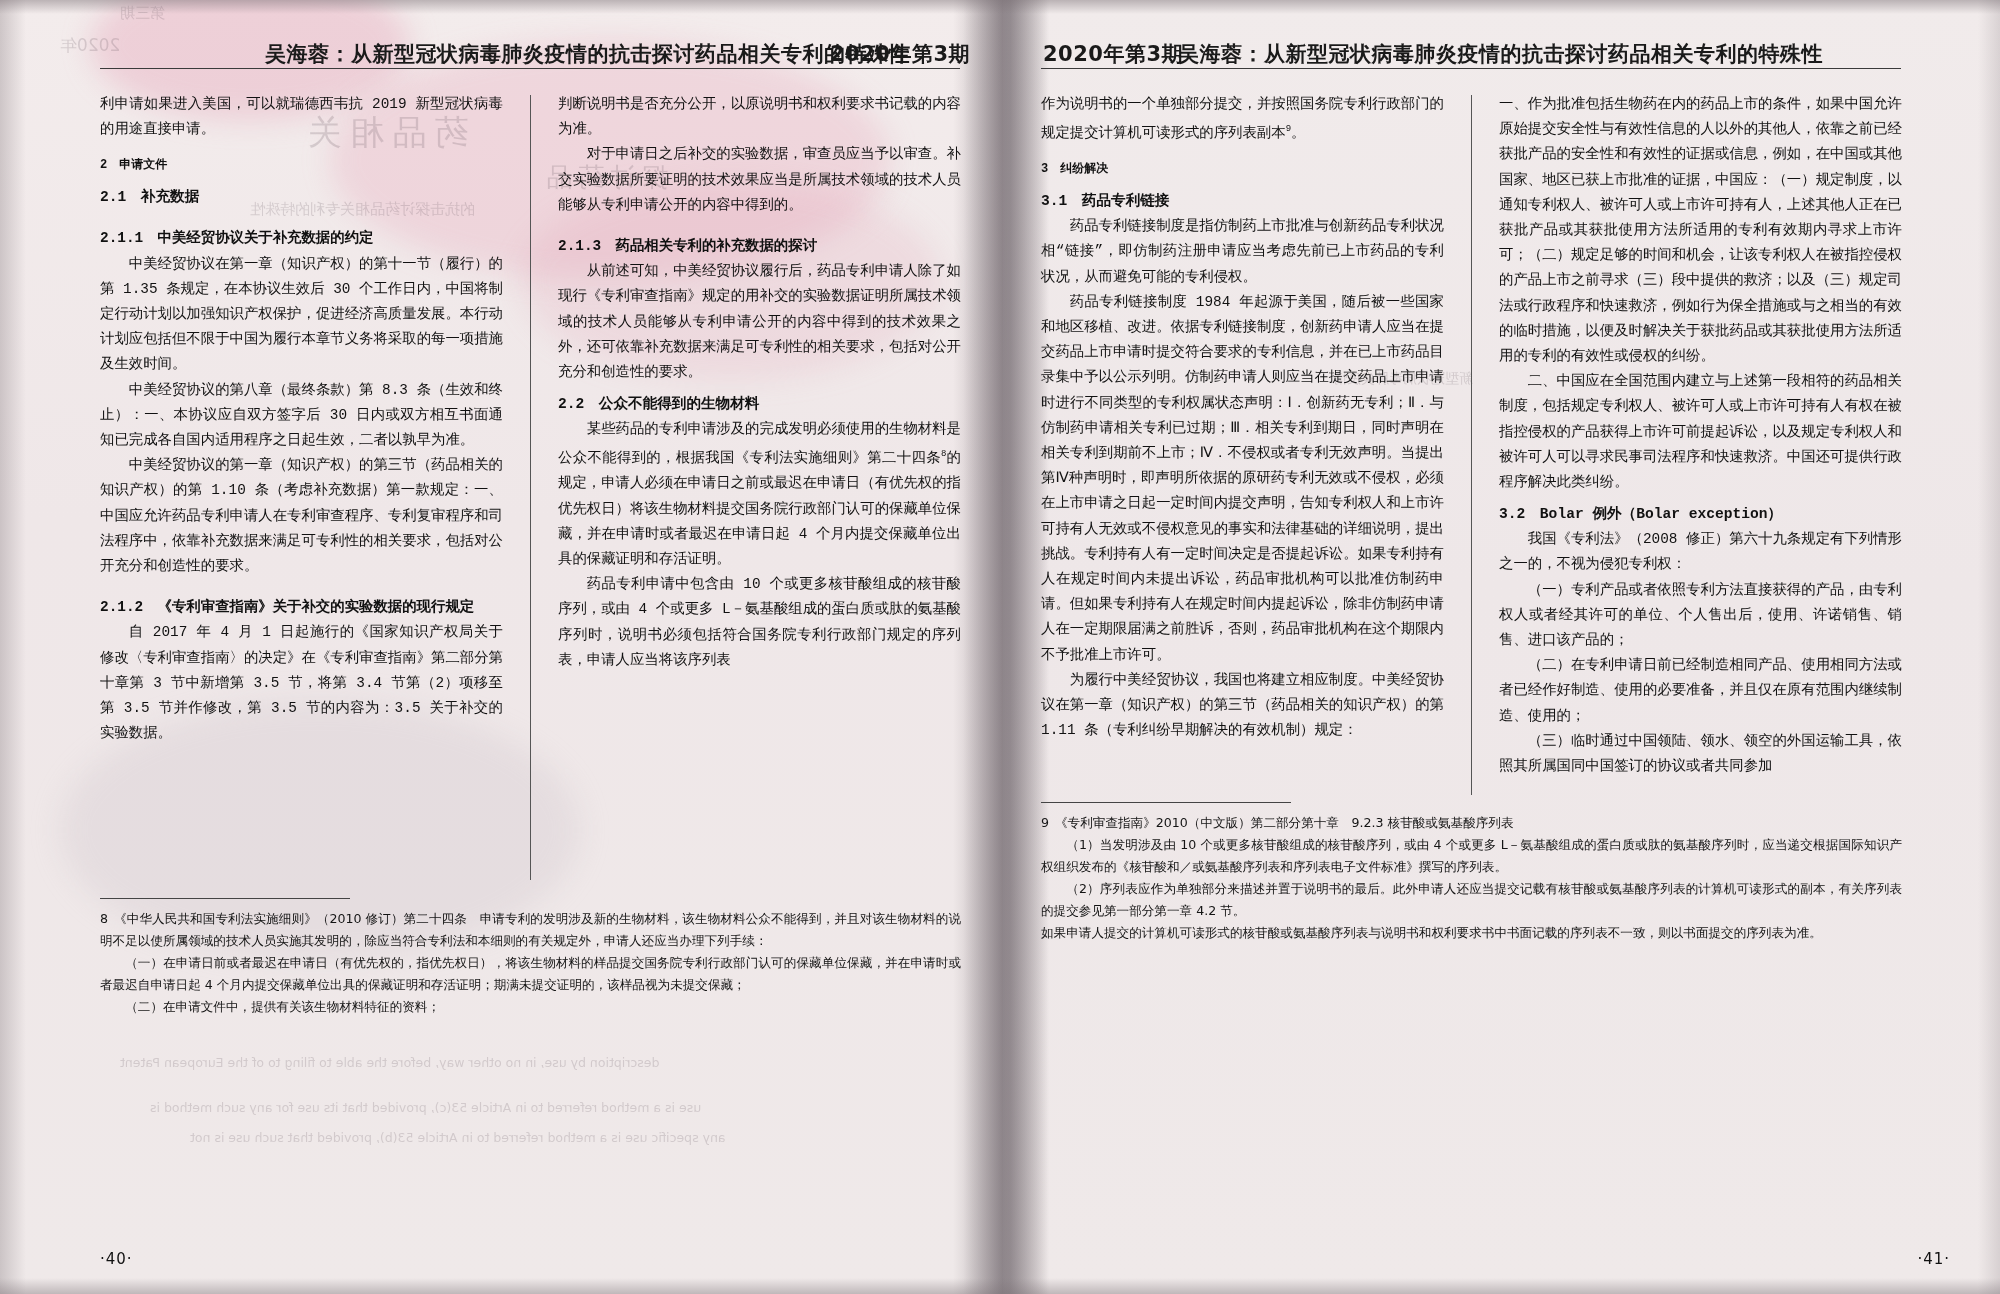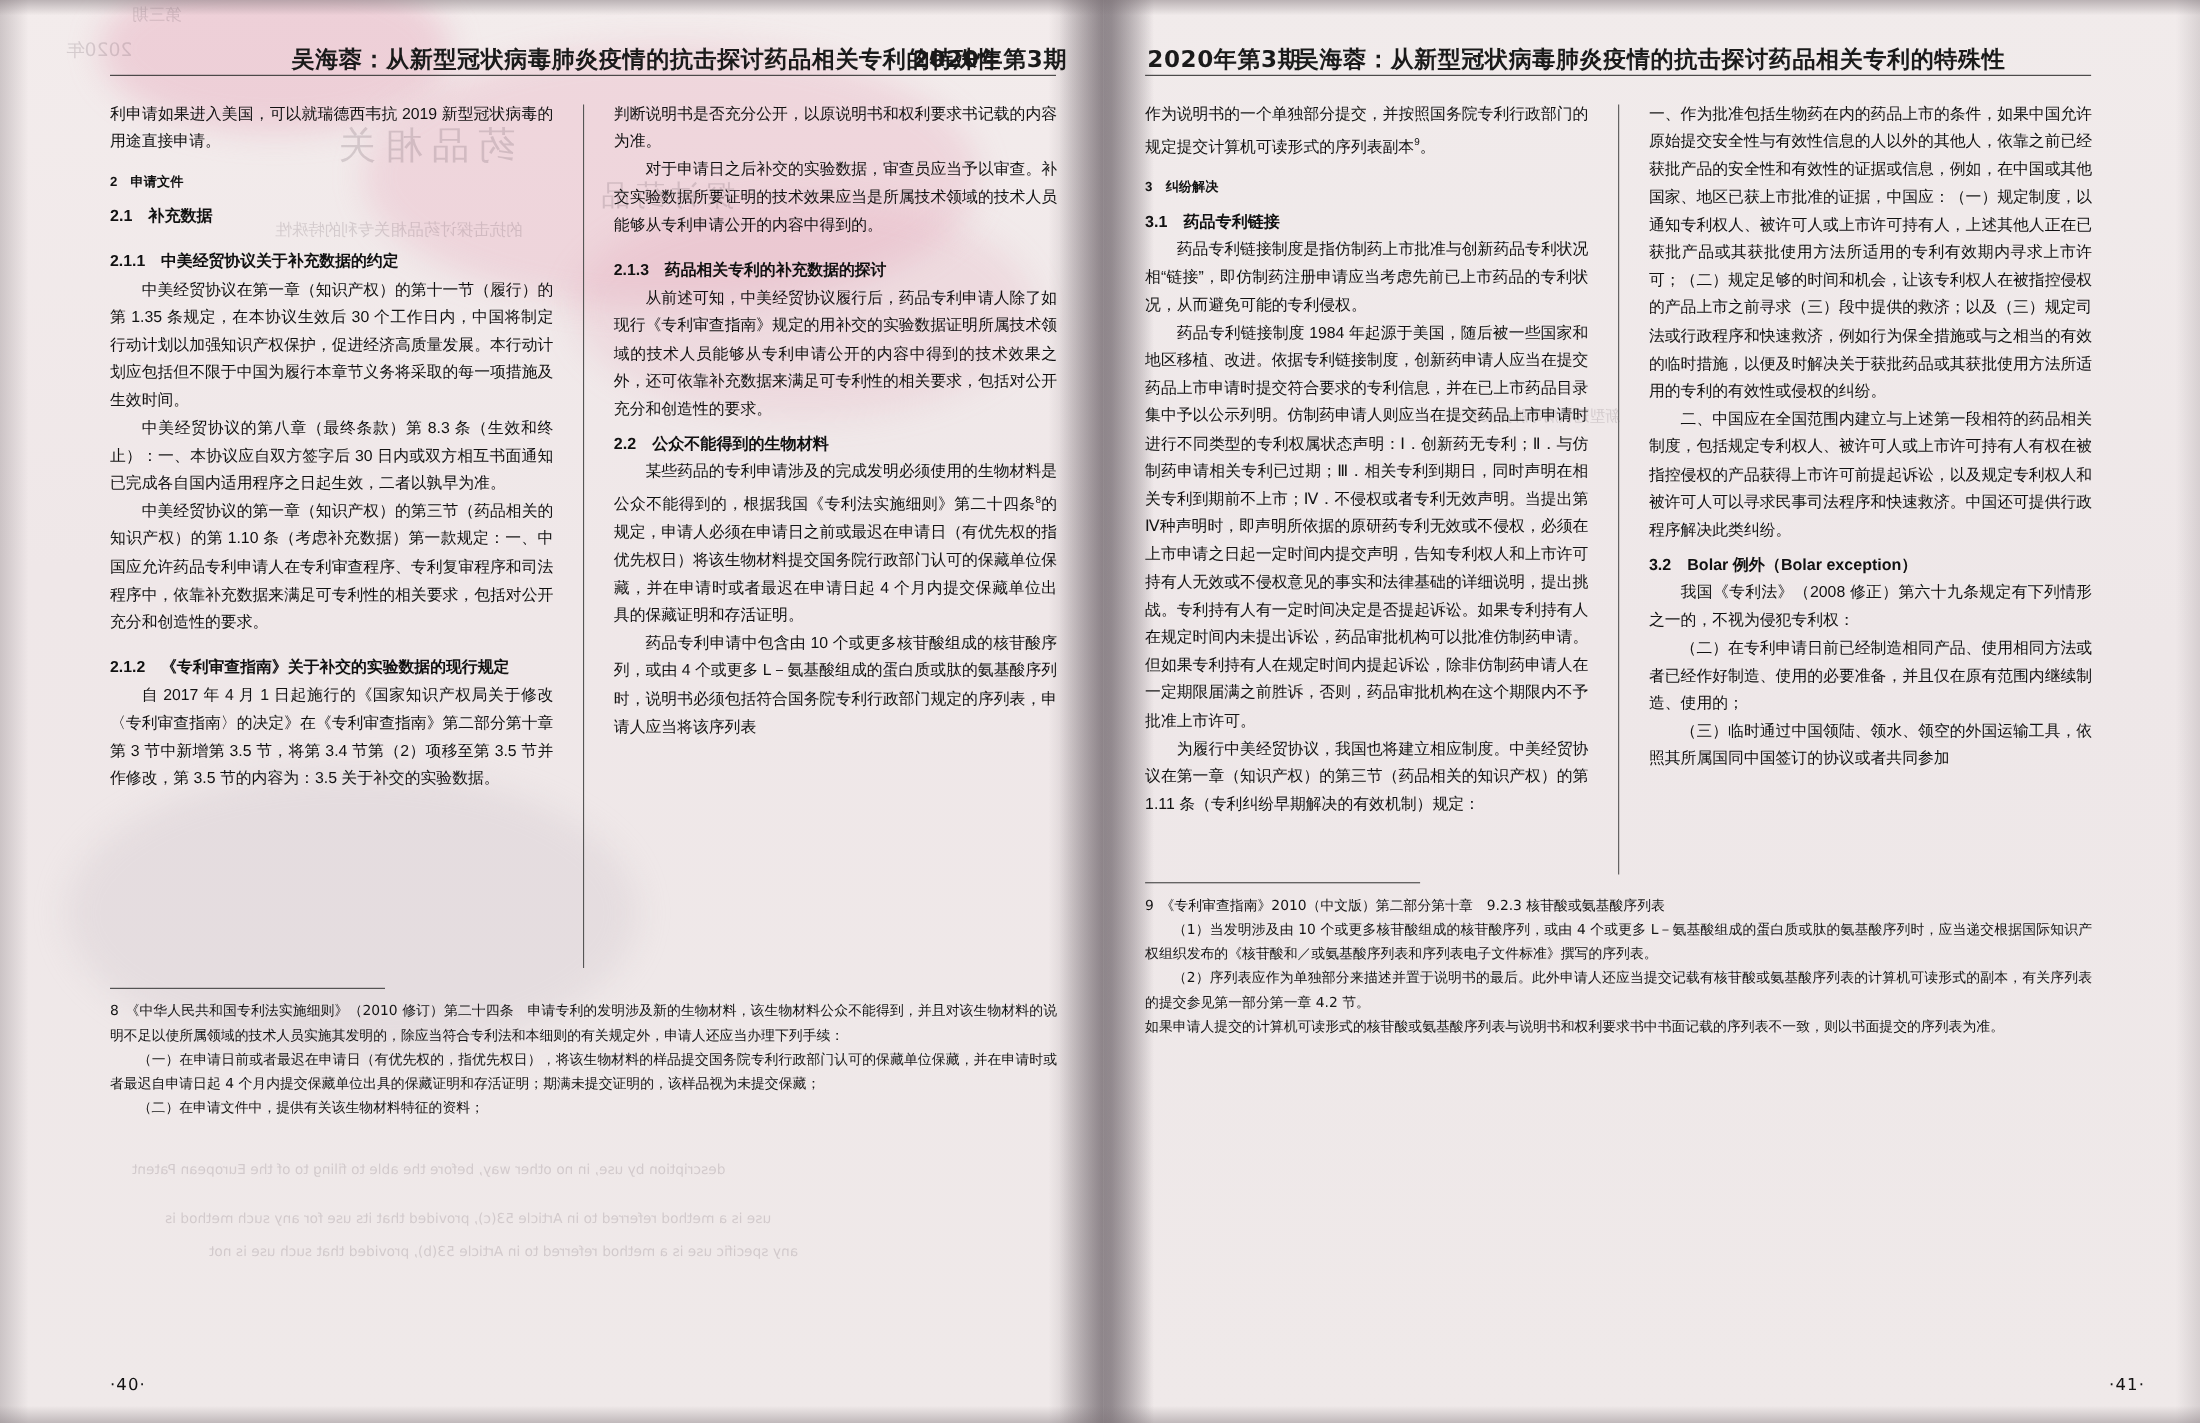--- a/index.html
+++ b/index.html
@@ -80,21 +80,21 @@
     background: #3a3a3a;
   }
 
   
   .col {
     position: absolute;
     font-size: 14.4px;
     line-height: 25.2px;
     color: #111;
     text-align: justify;
-    font-family: Liberation Sans, sans-serif;
+    font-family: Liberation Mono, monospace;
   }
   .col p { margin: 0; text-indent: 2em; }
   .col p.noind { text-indent: 0; }
   .col h3 {
     margin: 10px 0 2px 0;
     font-size: 12px;
     font-weight: bold;
     line-height: 26px;
   }
   .col h4 {
@@ -234,20 +234,21 @@
       <p>药品专利链接制度是指仿制药上市批准与创新药品专利状况相“链接”，即仿制药注册申请应当考虑先前已上市药品的专利状况，从而避免可能的专利侵权。</p>
       <p>药品专利链接制度 1984 年起源于美国，随后被一些国家和地区移植、改进。依据专利链接制度，创新药申请人应当在提交药品上市申请时提交符合要求的专利信息，并在已上市药品目录集中予以公示列明。仿制药申请人则应当在提交药品上市申请时进行不同类型的专利权属状态声明：Ⅰ．创新药无专利；Ⅱ．与仿制药申请相关专利已过期；Ⅲ．相关专利到期日，同时声明在相关专利到期前不上市；Ⅳ．不侵权或者专利无效声明。当提出第Ⅳ种声明时，即声明所依据的原研药专利无效或不侵权，必须在上市申请之日起一定时间内提交声明，告知专利权人和上市许可持有人无效或不侵权意见的事实和法律基础的详细说明，提出挑战。专利持有人有一定时间决定是否提起诉讼。如果专利持有人在规定时间内未提出诉讼，药品审批机构可以批准仿制药申请。但如果专利持有人在规定时间内提起诉讼，除非仿制药申请人在一定期限届满之前胜诉，否则，药品审批机构在这个期限内不予批准上市许可。</p>
       <p>为履行中美经贸协议，我国也将建立相应制度。中美经贸协议在第一章（知识产权）的第三节（药品相关的知识产权）的第 1.11 条（专利纠纷早期解决的有效机制）规定：</p>
     </div>
 
     <div class="col" style="left:496px; top:92px; width:403px;">
       <p class="noind">一、作为批准包括生物药在内的药品上市的条件，如果中国允许原始提交安全性与有效性信息的人以外的其他人，依靠之前已经获批产品的安全性和有效性的证据或信息，例如，在中国或其他国家、地区已获上市批准的证据，中国应：（一）规定制度，以通知专利权人、被许可人或上市许可持有人，上述其他人正在已获批产品或其获批使用方法所适用的专利有效期内寻求上市许可；（二）规定足够的时间和机会，让该专利权人在被指控侵权的产品上市之前寻求（三）段中提供的救济；以及（三）规定司法或行政程序和快速救济，例如行为保全措施或与之相当的有效的临时措施，以便及时解决关于获批药品或其获批使用方法所适用的专利的有效性或侵权的纠纷。</p>
       <p>二、中国应在全国范围内建立与上述第一段相符的药品相关制度，包括规定专利权人、被许可人或上市许可持有人有权在被指控侵权的产品获得上市许可前提起诉讼，以及规定专利权人和被许可人可以寻求民事司法程序和快速救济。中国还可提供行政程序解决此类纠纷。</p>
       <h4>3.2　Bolar 例外（Bolar exception）</h4>
       <p>我国《专利法》（2008 修正）第六十九条规定有下列情形之一的，不视为侵犯专利权：</p>
+      <p>（一）专利产品或者依照专利方法直接获得的产品，由专利权人或者经其许可的单位、个人售出后，使用、许诺销售、销售、进口该产品的；</p>
       <p>（二）在专利申请日前已经制造相同产品、使用相同方法或者已经作好制造、使用的必要准备，并且仅在原有范围内继续制造、使用的；</p>
       <p>（三）临时通过中国领陆、领水、领空的外国运输工具，依照其所属国同中国签订的协议或者共同参加</p>
     </div>
 
     <div class="fnrule" style="left:38px; top:802px; width:250px;"></div>
     <div class="footnote" style="left:38px; top:812px; width:861px;">
       <p><span class="num">9</span><span>《专利审查指南》2010（中文版）第二部分第十章　9.2.3 核苷酸或氨基酸序列表</span></p>
       <p class="ind">（1）当发明涉及由 10 个或更多核苷酸组成的核苷酸序列，或由 4 个或更多 L－氨基酸组成的蛋白质或肽的氨基酸序列时，应当递交根据国际知识产权组织发布的《核苷酸和／或氨基酸序列表和序列表电子文件标准》撰写的序列表。</p>
       <p class="ind">（2）序列表应作为单独部分来描述并置于说明书的最后。此外申请人还应当提交记载有核苷酸或氨基酸序列表的计算机可读形式的副本，有关序列表的提交参见第一部分第一章 4.2 节。</p>
       <p>如果申请人提交的计算机可读形式的核苷酸或氨基酸序列表与说明书和权利要求书中书面记载的序列表不一致，则以书面提交的序列表为准。</p>

